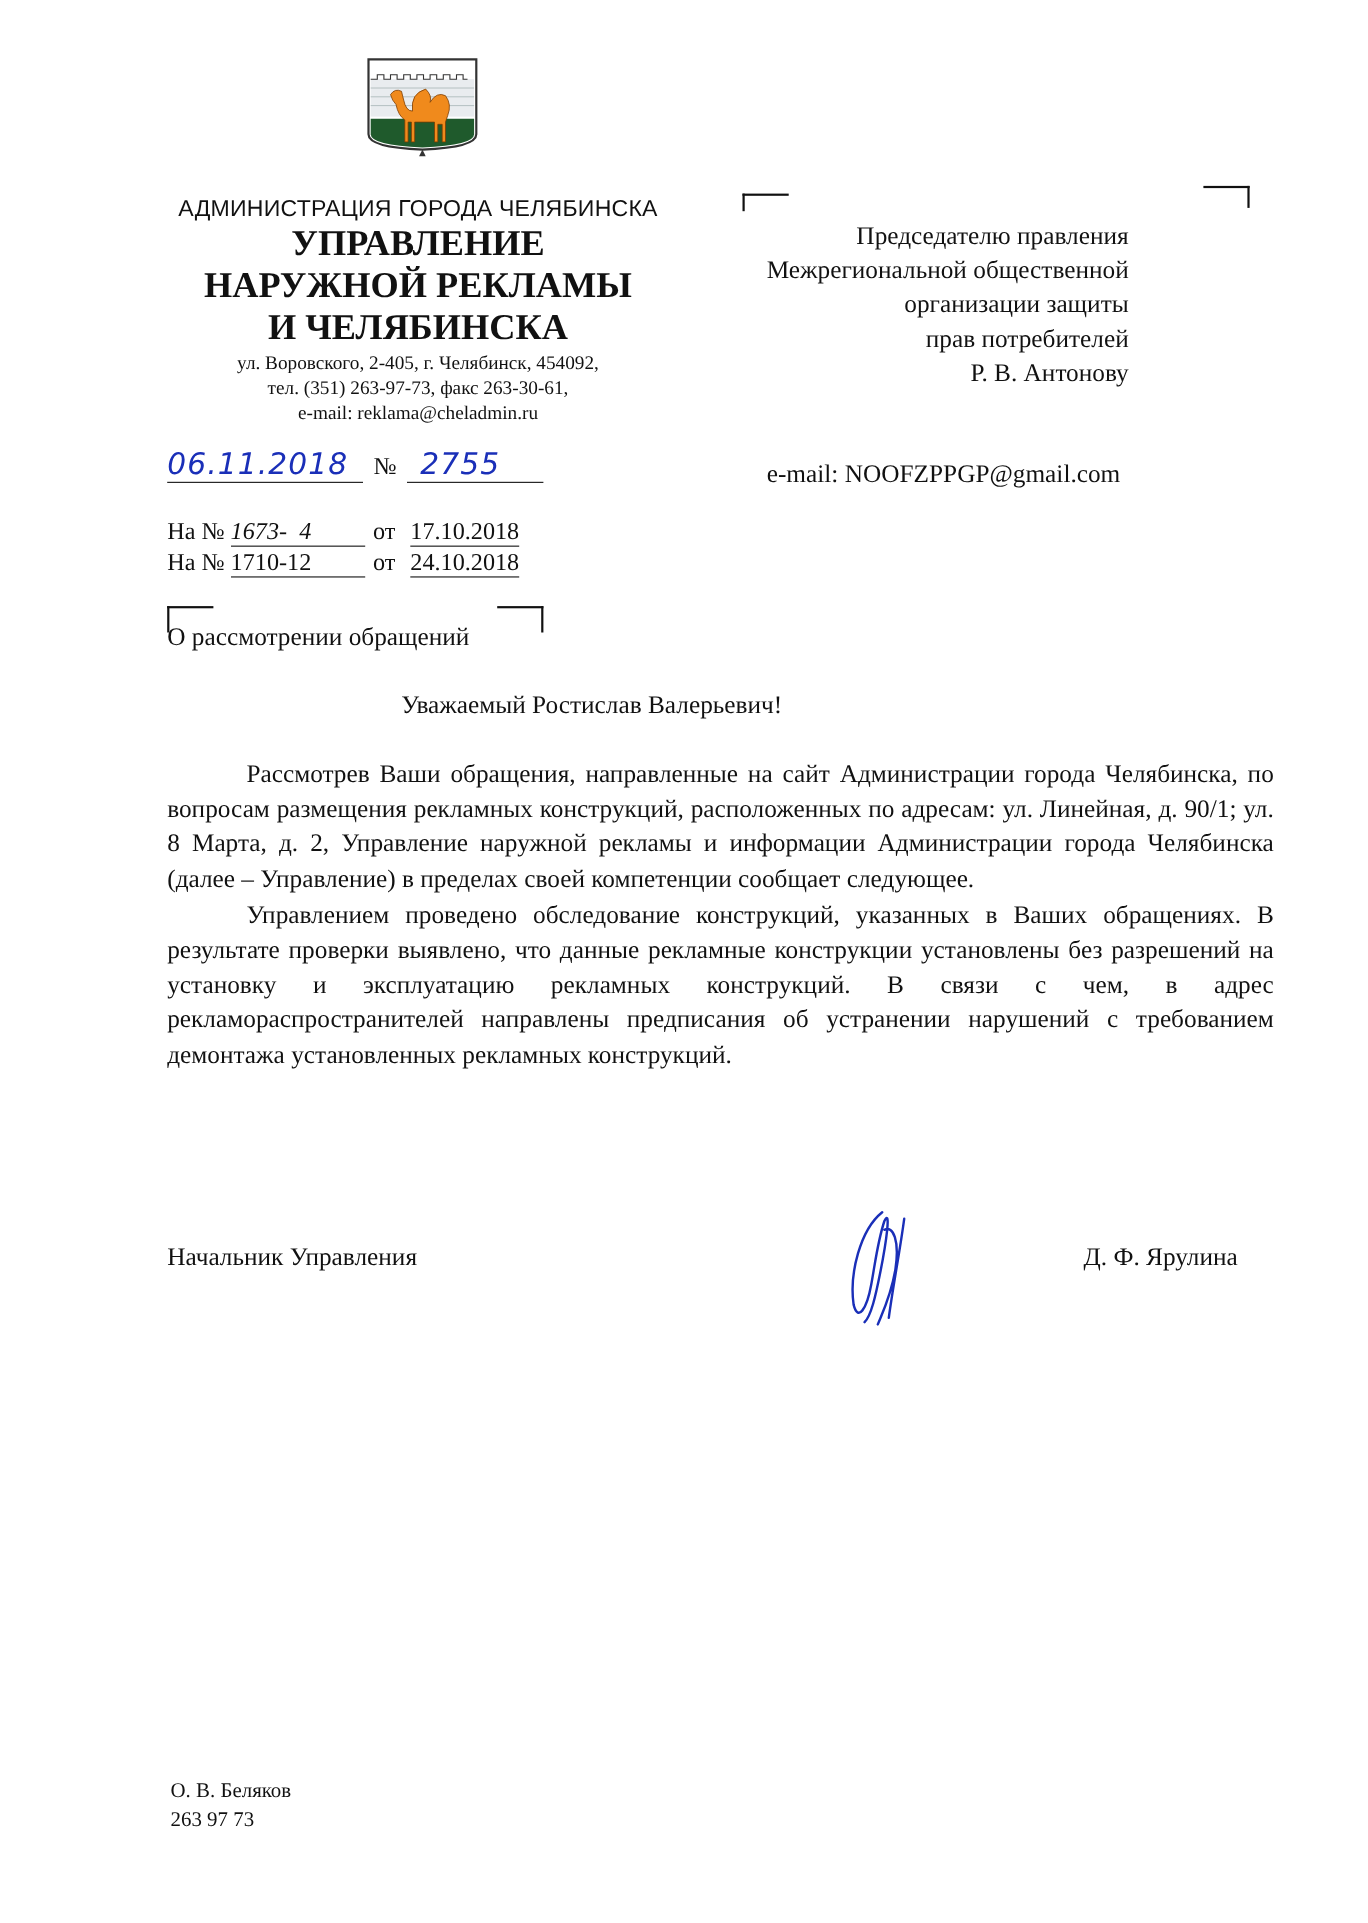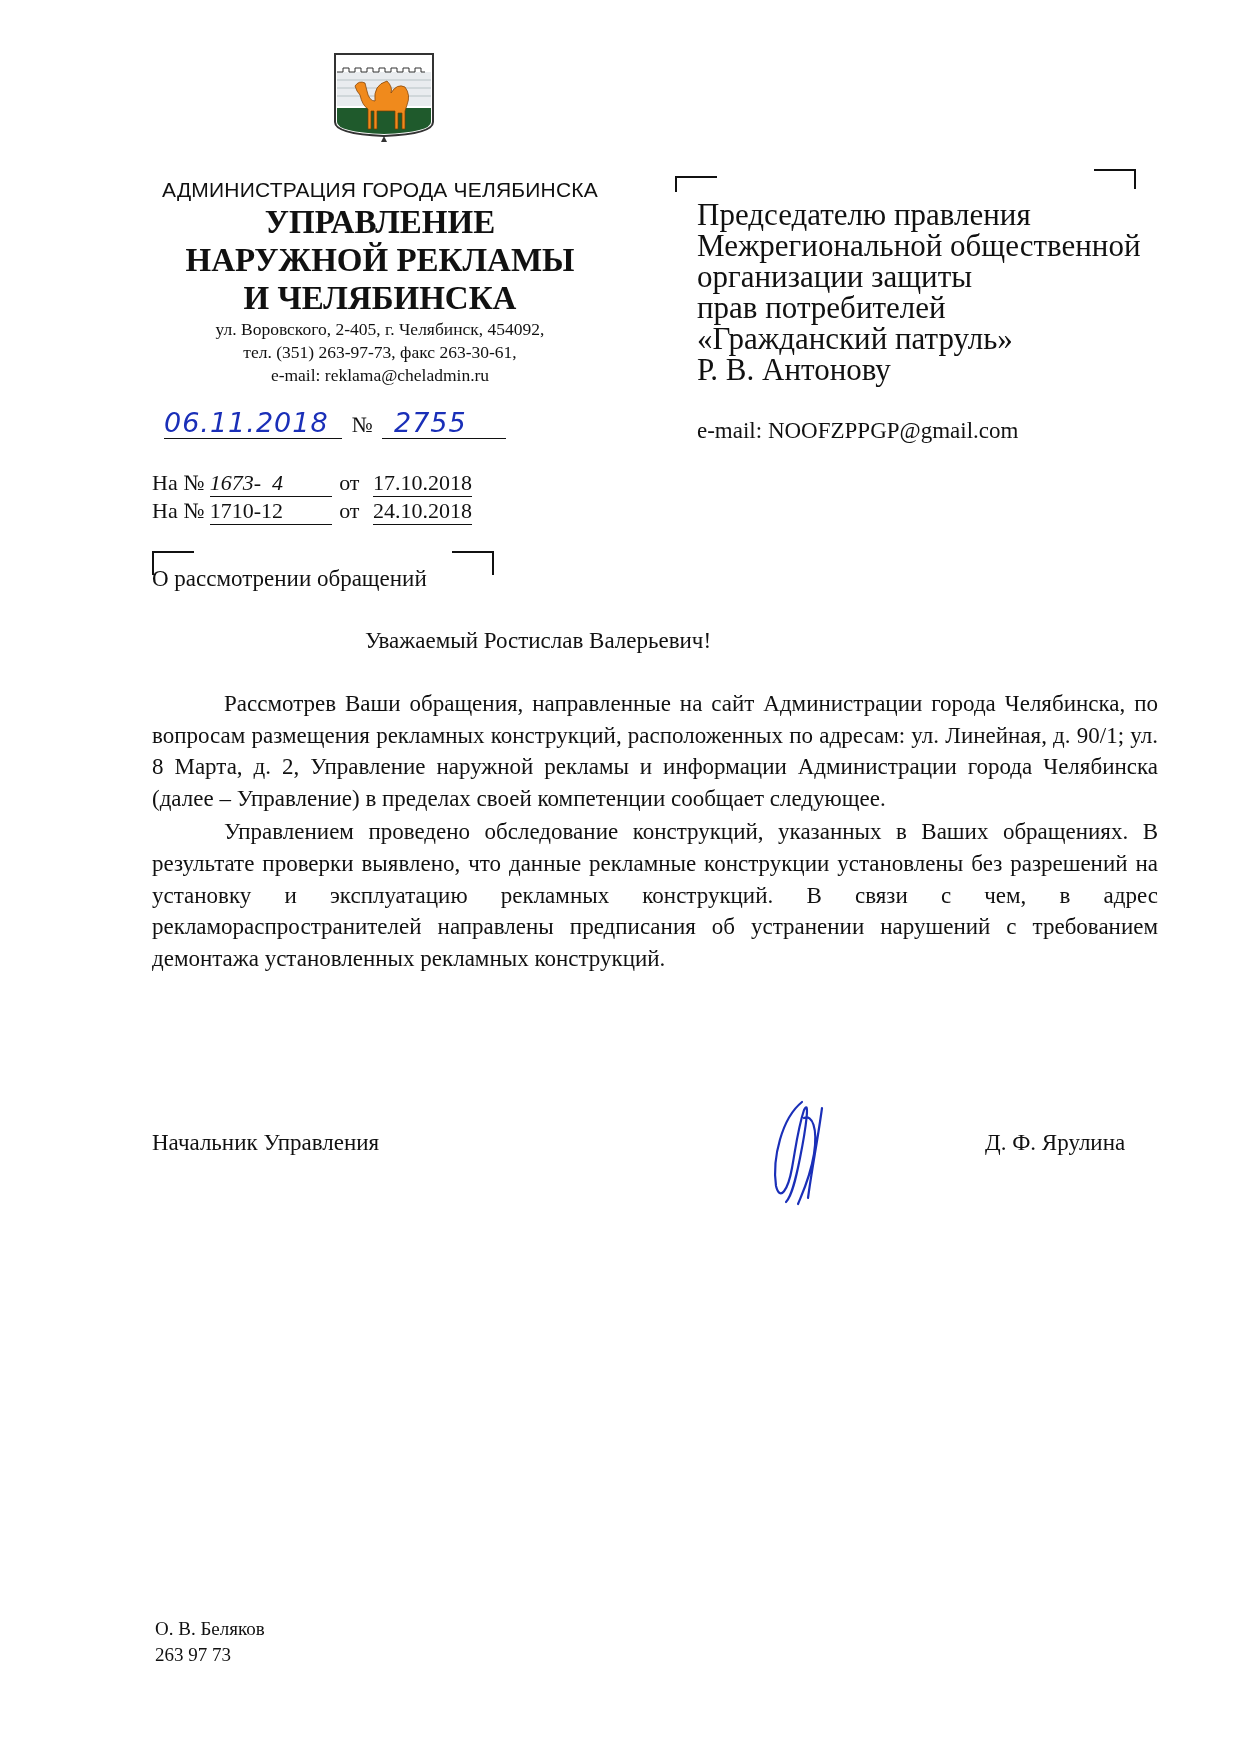--- a/index.html
+++ b/index.html
@@ -11,27 +11,27 @@
   .coat { left: 333px; top: 52px; width: 102px; height: 88px; }
 
   
   .hdr { left: 130px; width: 500px; text-align: center; }
   .hdr-admin { top: 178px; font-family: "Liberation Sans", "DejaVu Sans", sans-serif;
                font-size: 21px; letter-spacing: 0.2px; }
   .hdr-dept { top: 203px; font-weight: bold; font-size: 33px; line-height: 38px; }
   .hdr-addr { top: 318px; font-size: 17.5px; line-height: 23px; }
 
   
-  .rcp { left: 697px; top: 199px; font-size: 31px; line-height: 31px; }
+  .rcp { left: 697px; top: 199px; font-size: 23px; line-height: 31px; text-align: right; }
   .rcp-email { left: 697px; top: 418px; font-size: 23px; }
 
   .corner { border-color: #111; border-style: solid; border-width: 0; }
 
   
-  .reg { left: 164px; top: 407px; height: 36px; font-size: 22px; }
+  .reg { left: 152px; top: 407px; height: 36px; font-size: 22px; }
   .hand { font-family: "DejaVu Sans", sans-serif; font-style: italic; color: #1a2fb8;
           font-size: 27px; letter-spacing: 1px; }
   .uline { display: inline-block; border-bottom: 1.5px solid #111; }
 
   .ref { left: 152px; font-size: 22px; }
 
   .subject { left: 152px; top: 566px; font-size: 23px; }
 
   .greet { left: 0; width: 1076px; top: 628px; text-align: center; font-size: 23px; }
 
@@ -80,21 +80,20 @@
 </div>
 
 <div class="abs corner" style="left:675px; top:176px; width:40px; height:14px; border-top-width:2px; border-left-width:2px;"></div>
 <div class="abs corner" style="left:1094px; top:169px; width:40px; height:18px; border-top-width:2px; border-right-width:2px;"></div>
 
 <div class="abs rcp">
   <div>Председателю правления</div>
   <div>Межрегиональной общественной</div>
   <div>организации защиты</div>
   <div>прав потребителей</div>
-  <div>«Гражданский патруль»</div>
   <div>Р. В. Антонову</div>
 </div>
 <div class="abs rcp-email">e-mail: NOOFZPPGP@gmail.com</div>
 
 <div class="abs reg">
   <span class="uline" style="width:178px;">
     <span class="hand">06.11.2018</span>
   </span>
   <span style="margin:0 4px;">№</span>
   <span class="uline" style="width:124px;">

